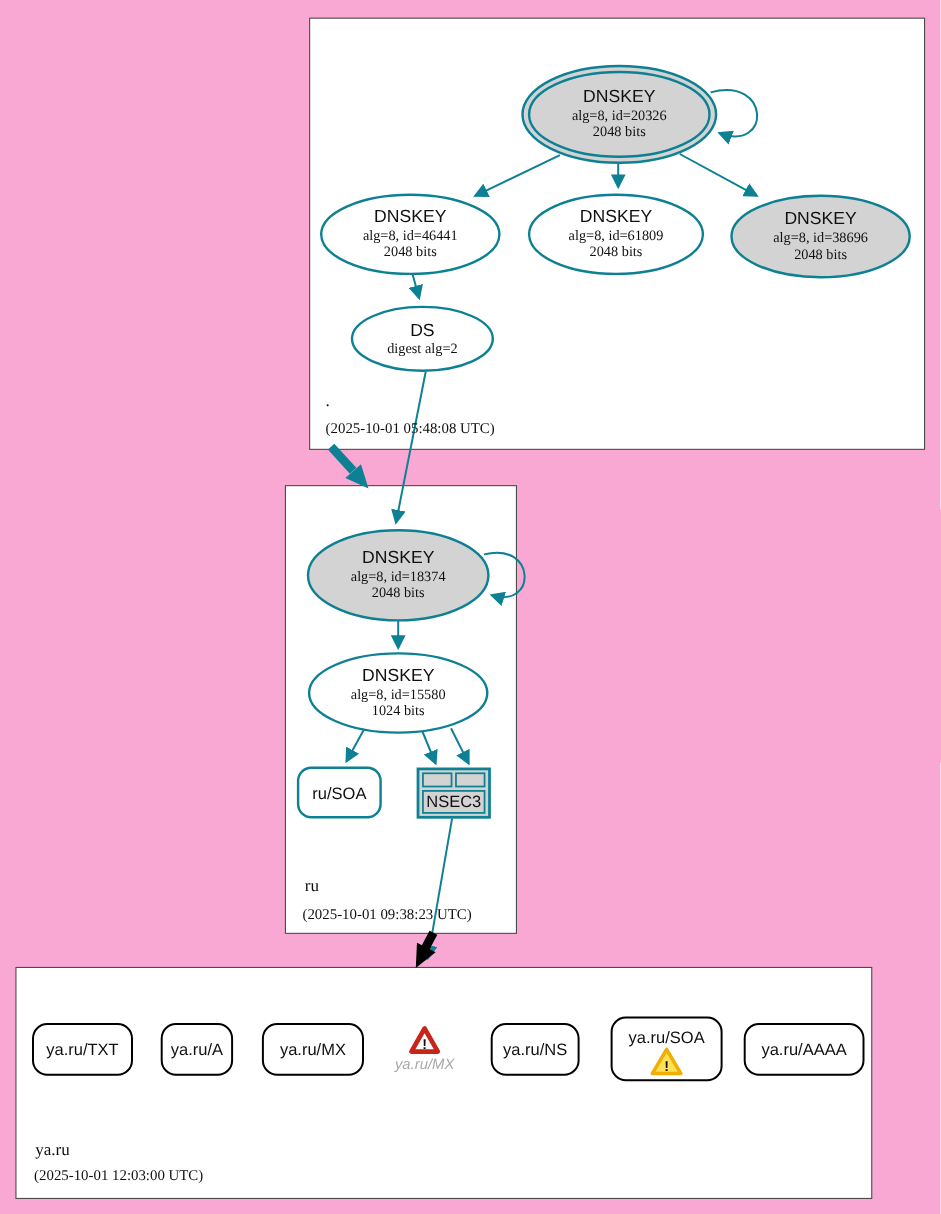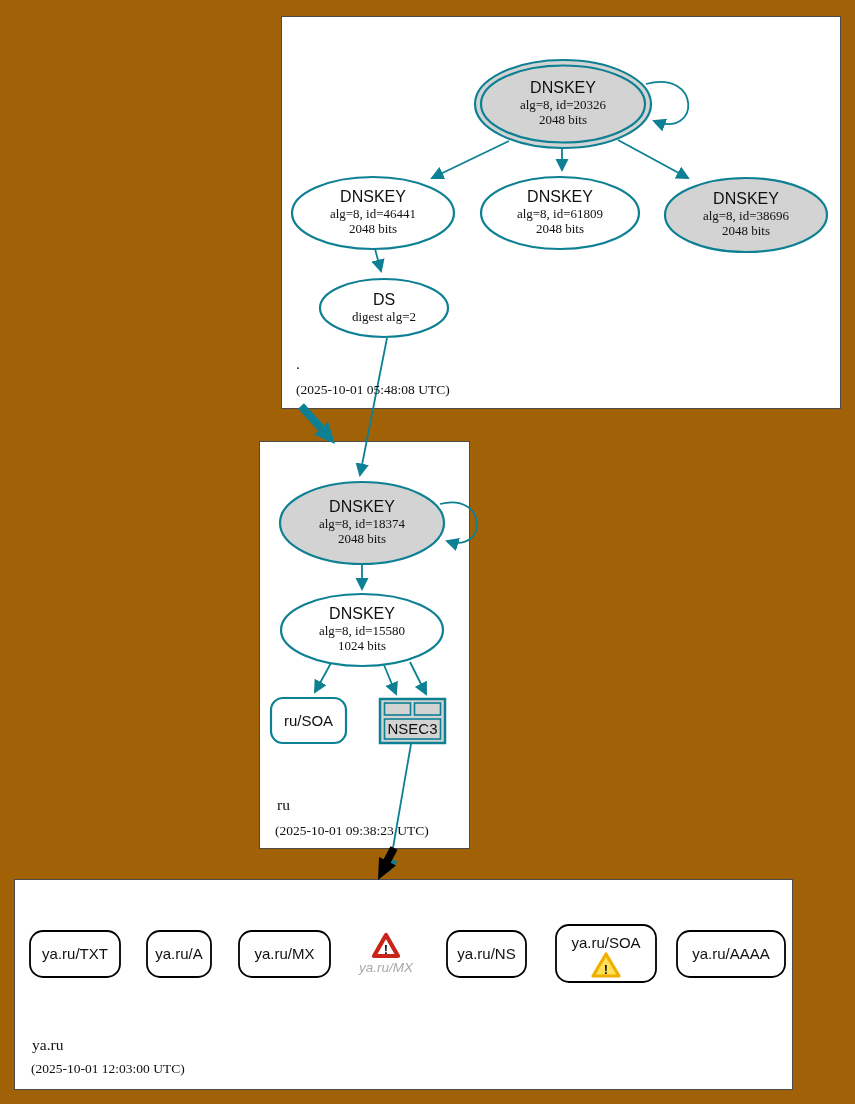--- a/index.html
+++ b/index.html
@@ -5,21 +5,21 @@
   :root{
     --edge:#0d8093;
     --node-fill:#d3d3d3;
     --box-stroke:#4b4b4b;
     --warning-fill:#ffe057;
     --warning-stroke:#efae02;
     --error-stroke:#c9241a;
     --ghost-text:#a9a9a9;
   }
   html,body{margin:0;padding:0;background:#fff;}
-  .stage{position:relative;width:855px;height:1104px;background:#a16207;font-family:"Liberation Sans",sans-serif;}
+  .stage{position:relative;width:855px;height:1104px;background:#f9a8d4;font-family:"Liberation Sans",sans-serif;}
   svg{display:block;}
   .zone-box{fill:#ffffff;stroke:var(--box-stroke);stroke-width:1;}
   .edge{fill:none;stroke:var(--edge);stroke-width:1.8;}
   .edge-thick-teal{fill:none;stroke:var(--edge);stroke-width:8;}
   .edge-thick-black{fill:none;stroke:#000;stroke-width:8;}
   .head-teal{fill:var(--edge);stroke:none;}
   .head-black{fill:#000;stroke:none;}
   .ellipse{fill:#ffffff;stroke:var(--edge);stroke-width:2.2;}
   .filled{fill:var(--node-fill);}
   .rrset{fill:#ffffff;stroke:#000;stroke-width:1.8;}

